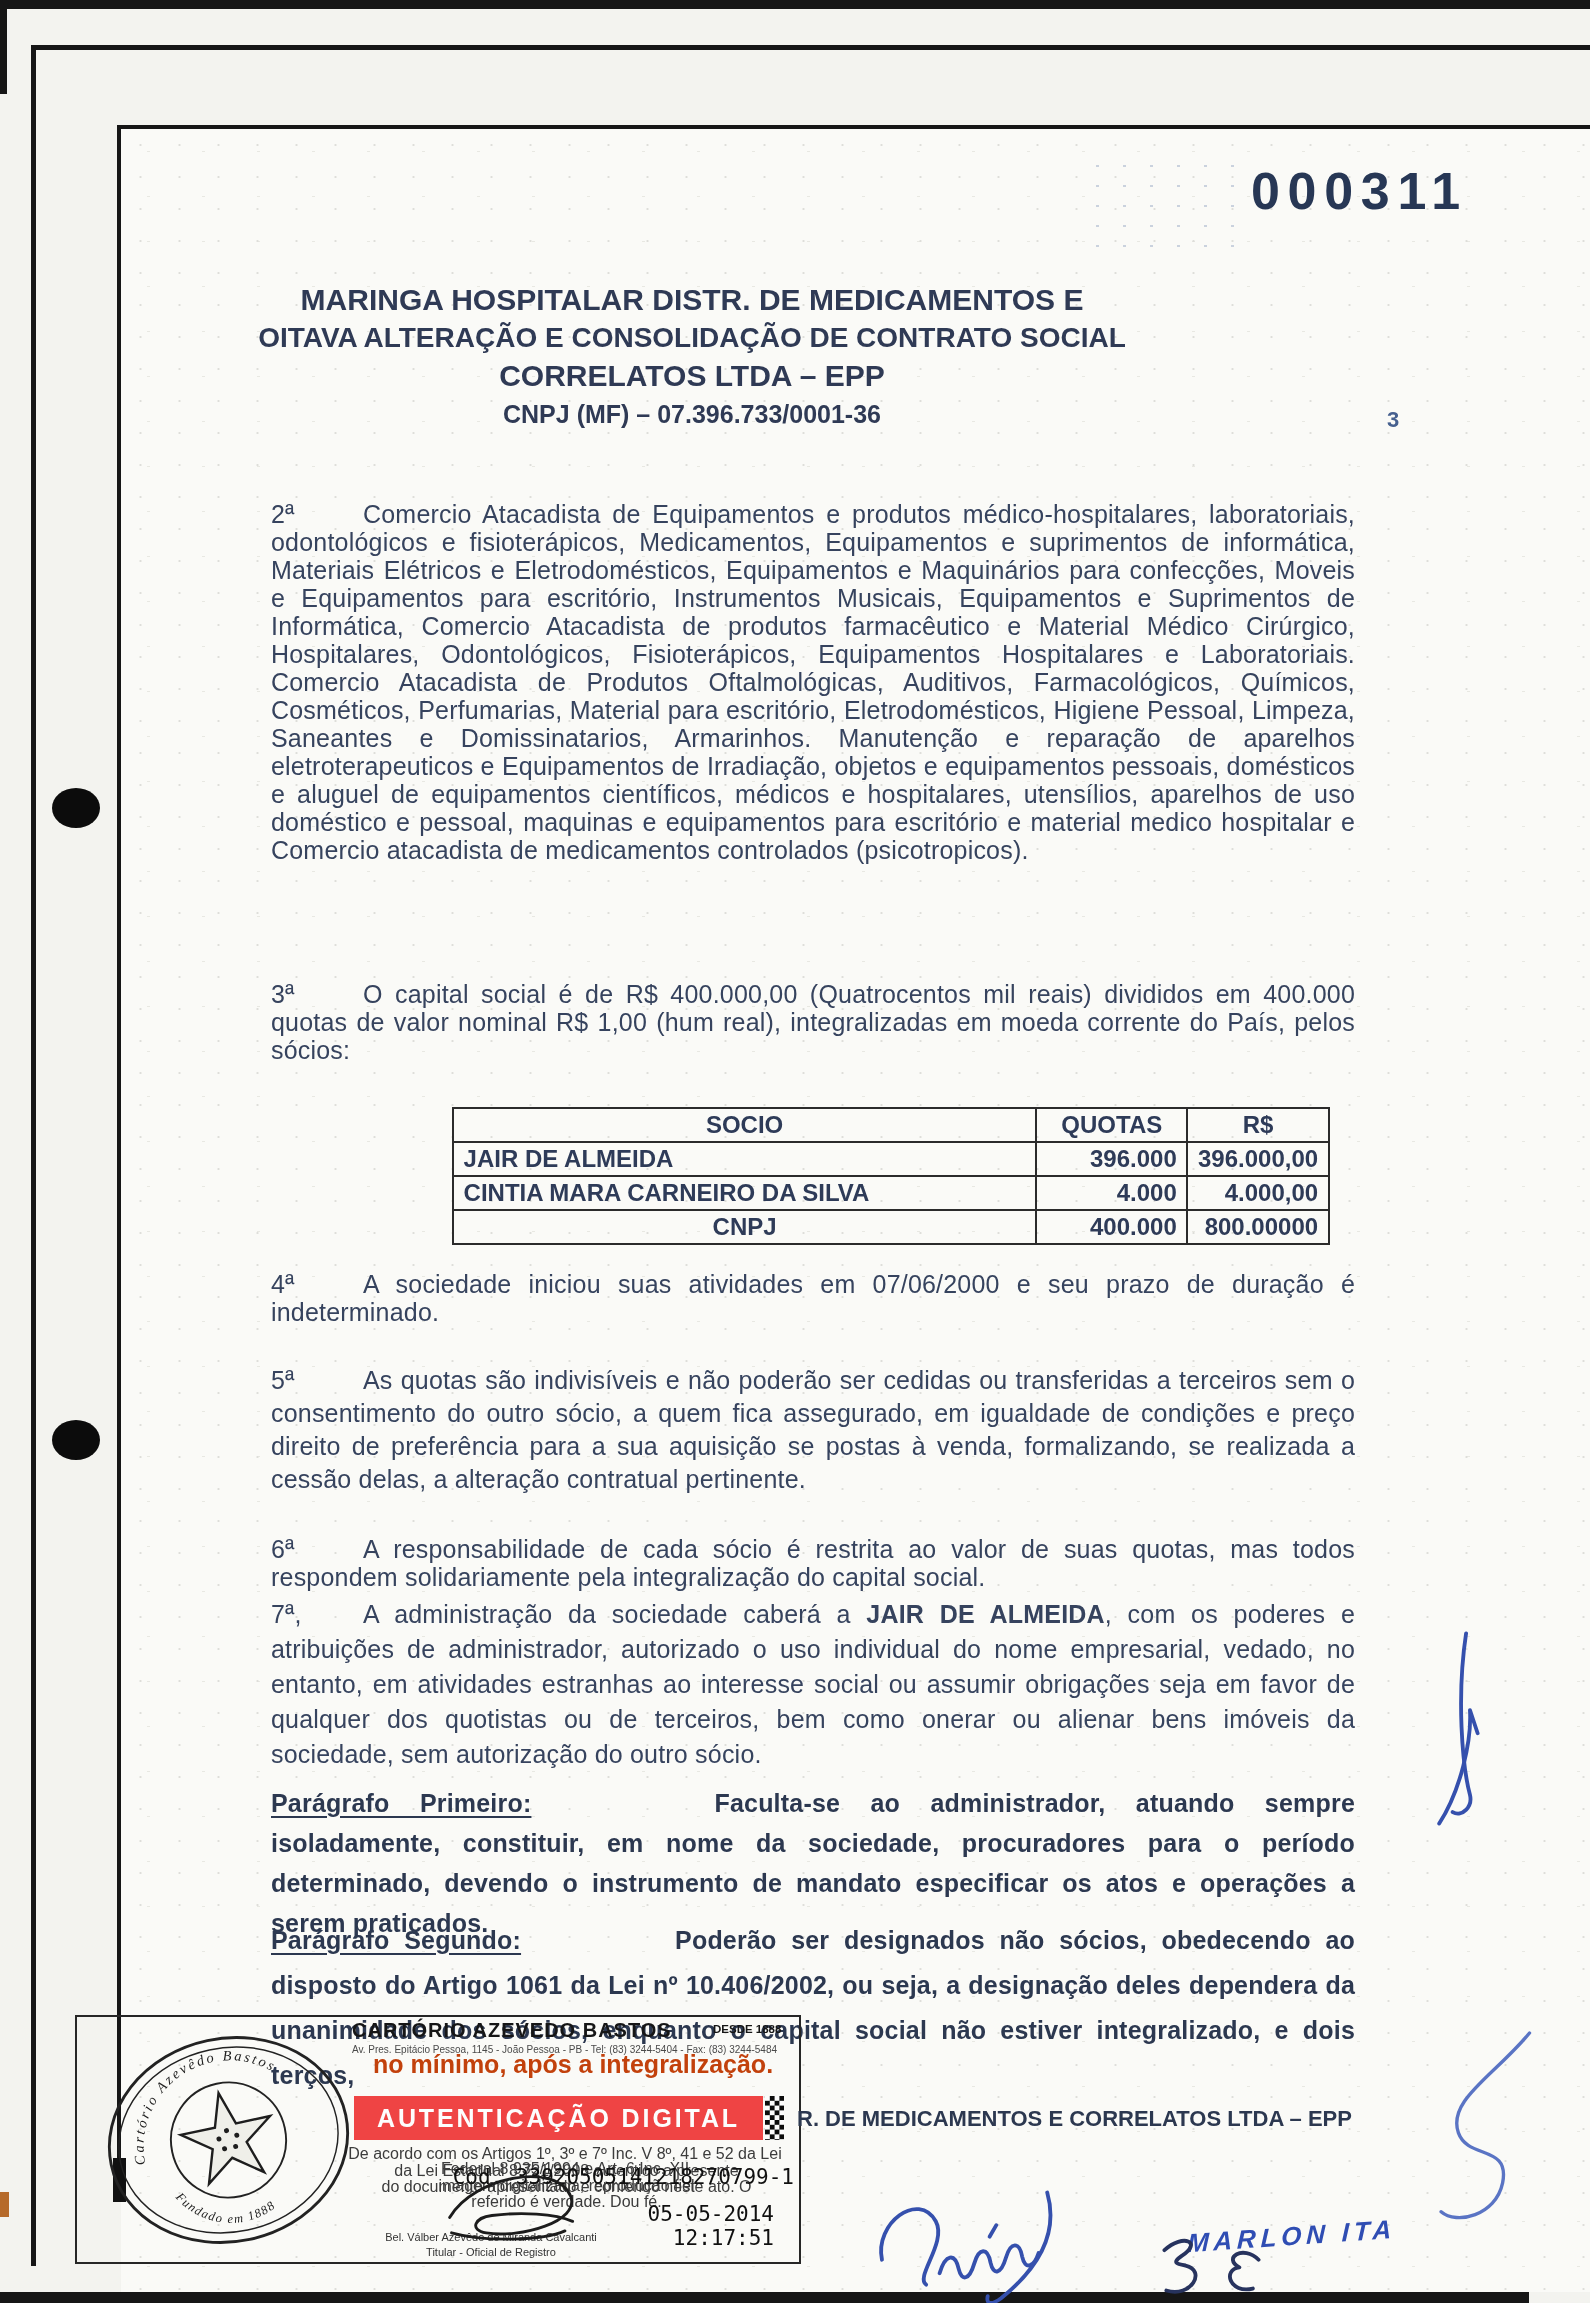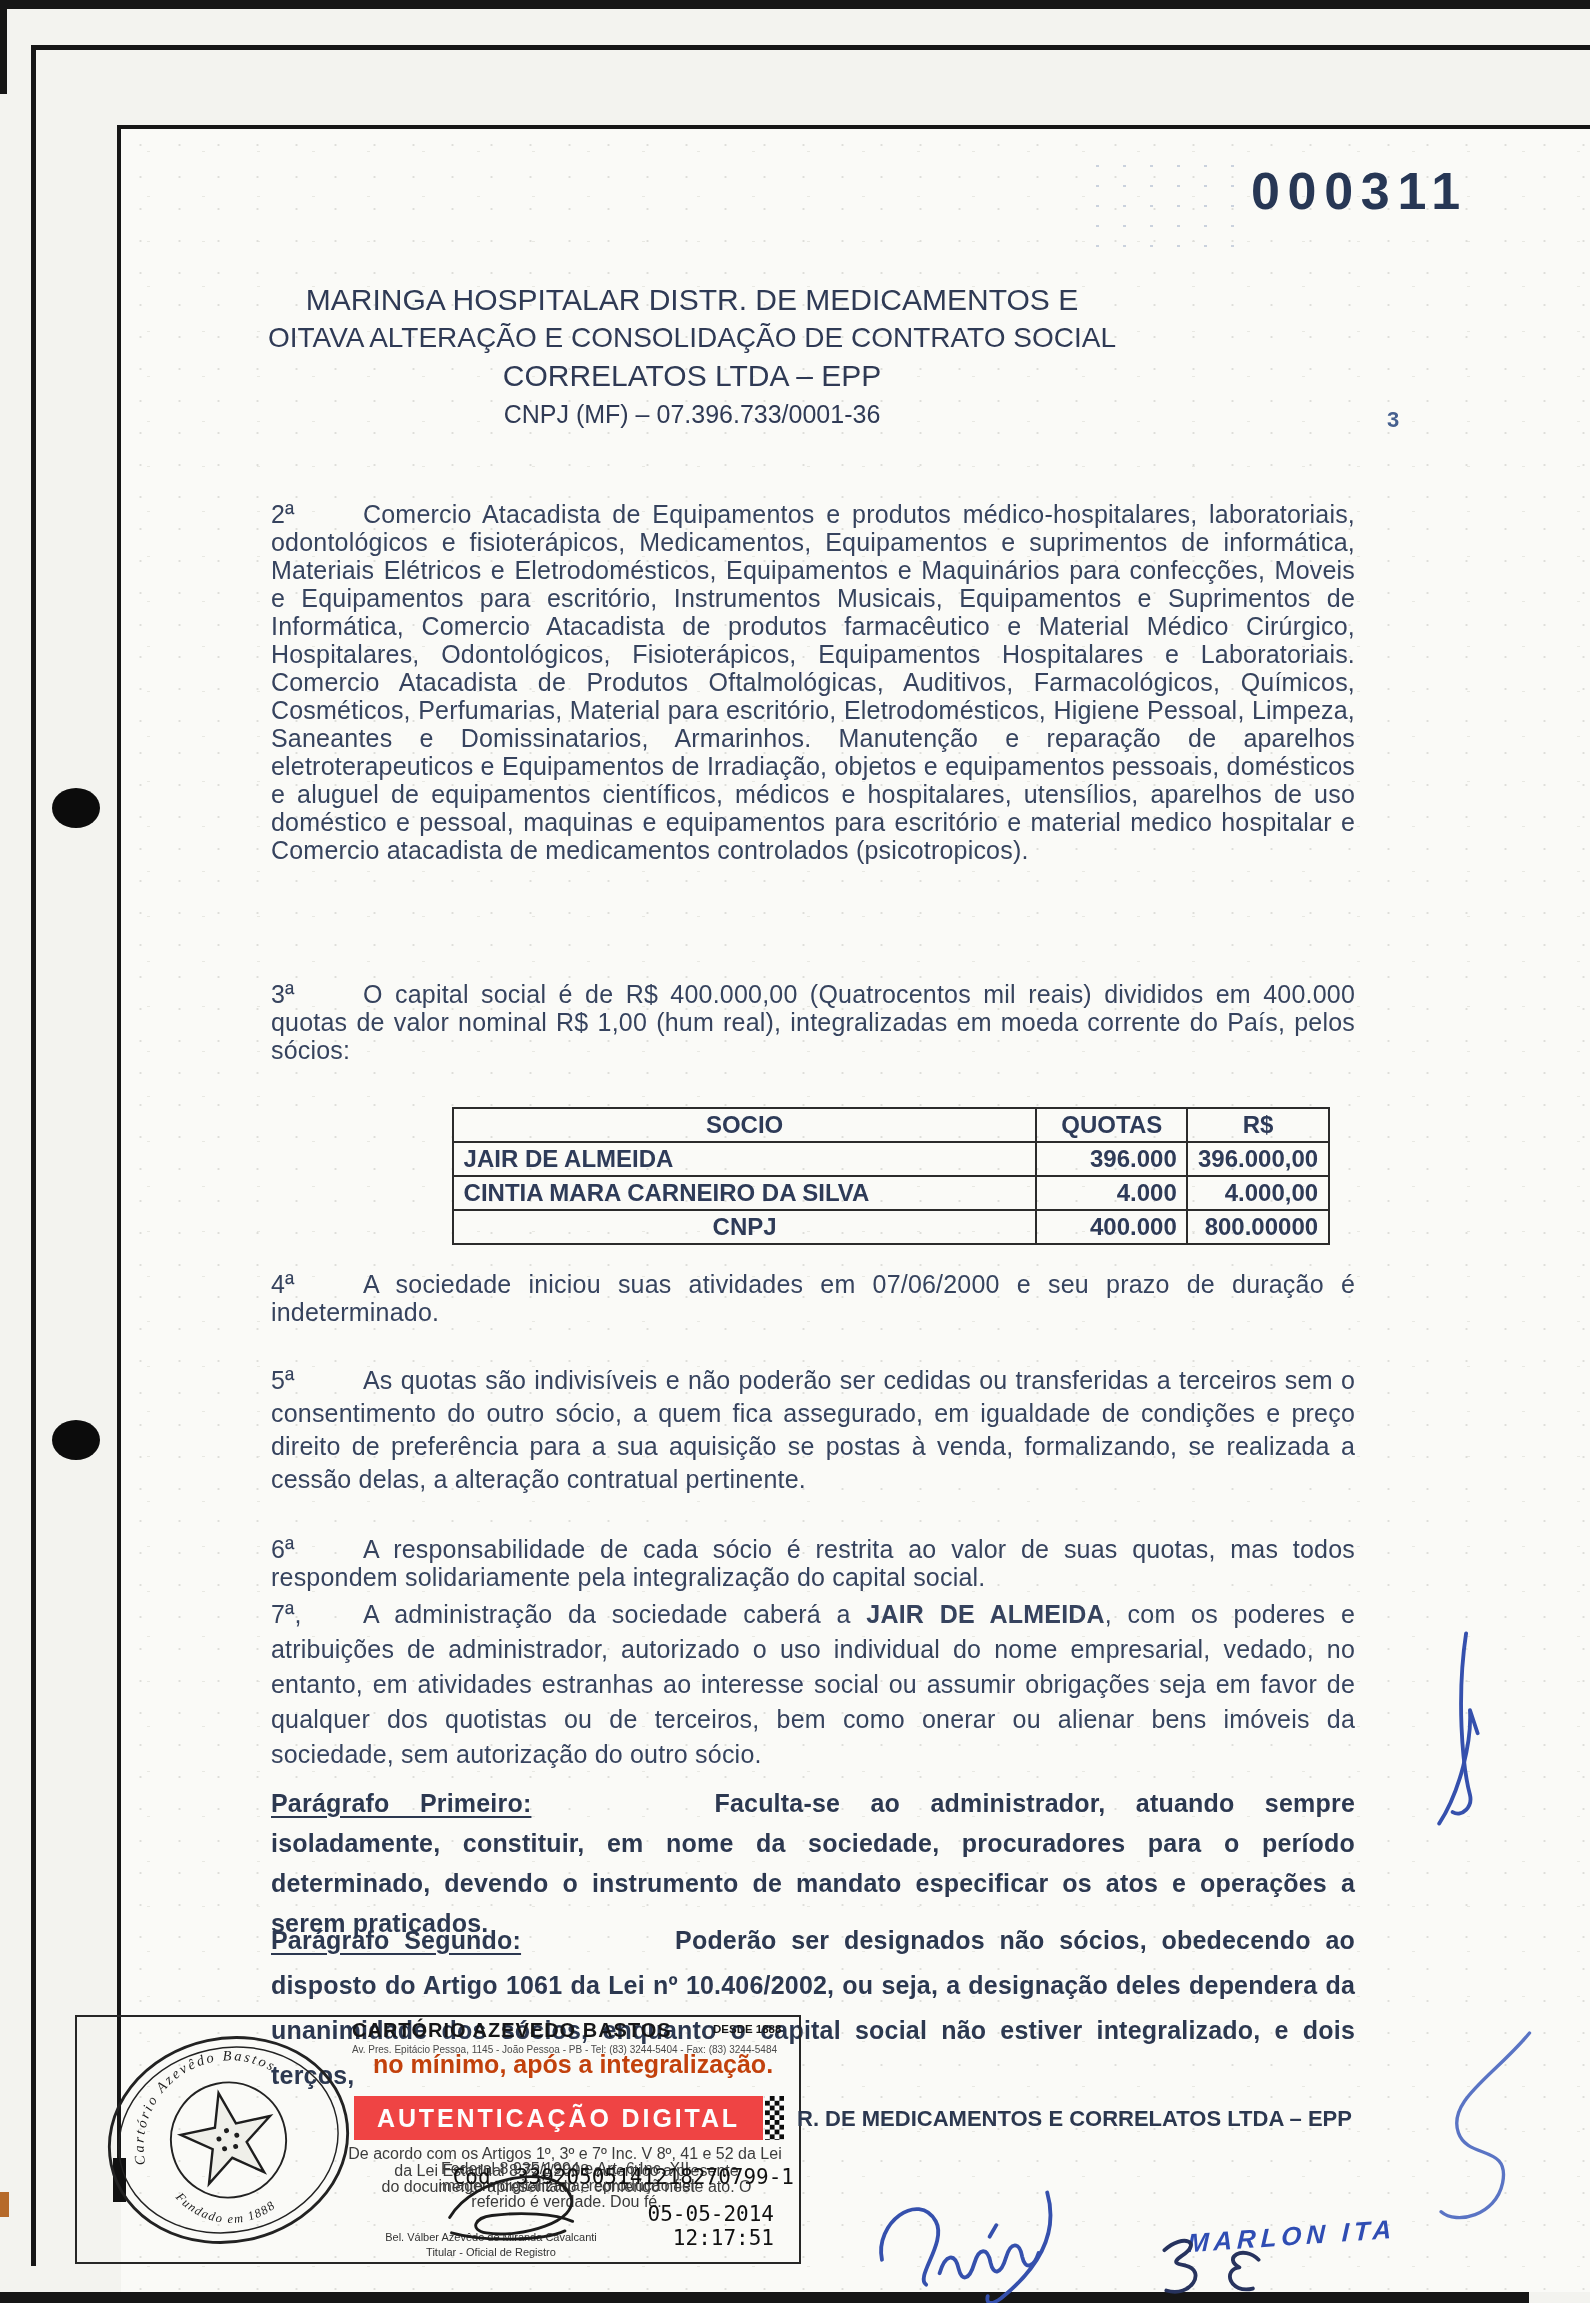--- a/index.html
+++ b/index.html
@@ -16,21 +16,21 @@
     background-image:
       radial-gradient(#dededa 1px, transparent 1.3px),
       radial-gradient(#e8e8e2 1px, transparent 1.2px);
     background-size:39px 32px, 55px 45px;
   }
   .edge{background:#161616}
   .para{font-size:25px;line-height:28px;text-align:justify;color:#36435e;letter-spacing:0.2px}
   .cnum{display:inline-block;width:92px;font-weight:normal}
   .plabel{text-decoration:underline;text-underline-offset:3.8px}
   .ptab{display:inline-block}
-  .title-block{text-align:center;color:#2f3a55;font-weight:normal}
+  .title-block{text-align:center;color:#2f3a55;font-weight:bold}
   .cap-table{border-collapse:collapse;background:transparent}
   .cap-table th,.cap-table td{
     border:2.4px solid #2b2b2b;padding:1px 9.6px;height:30px;
     font-weight:bold;font-size:24px;color:#2e3b58;
   }
   .cap-table th{text-align:center}
   .td-l{text-align:left}.td-r{text-align:right}.td-c{text-align:center}
   .stamp-box{border:2.9px solid #262626;background:transparent}
   .stamp-name{font-size:20px;font-weight:bold;color:#161616;letter-spacing:1px}
   .stamp-since{font-size:11.5px;font-weight:bold;color:#161616}

